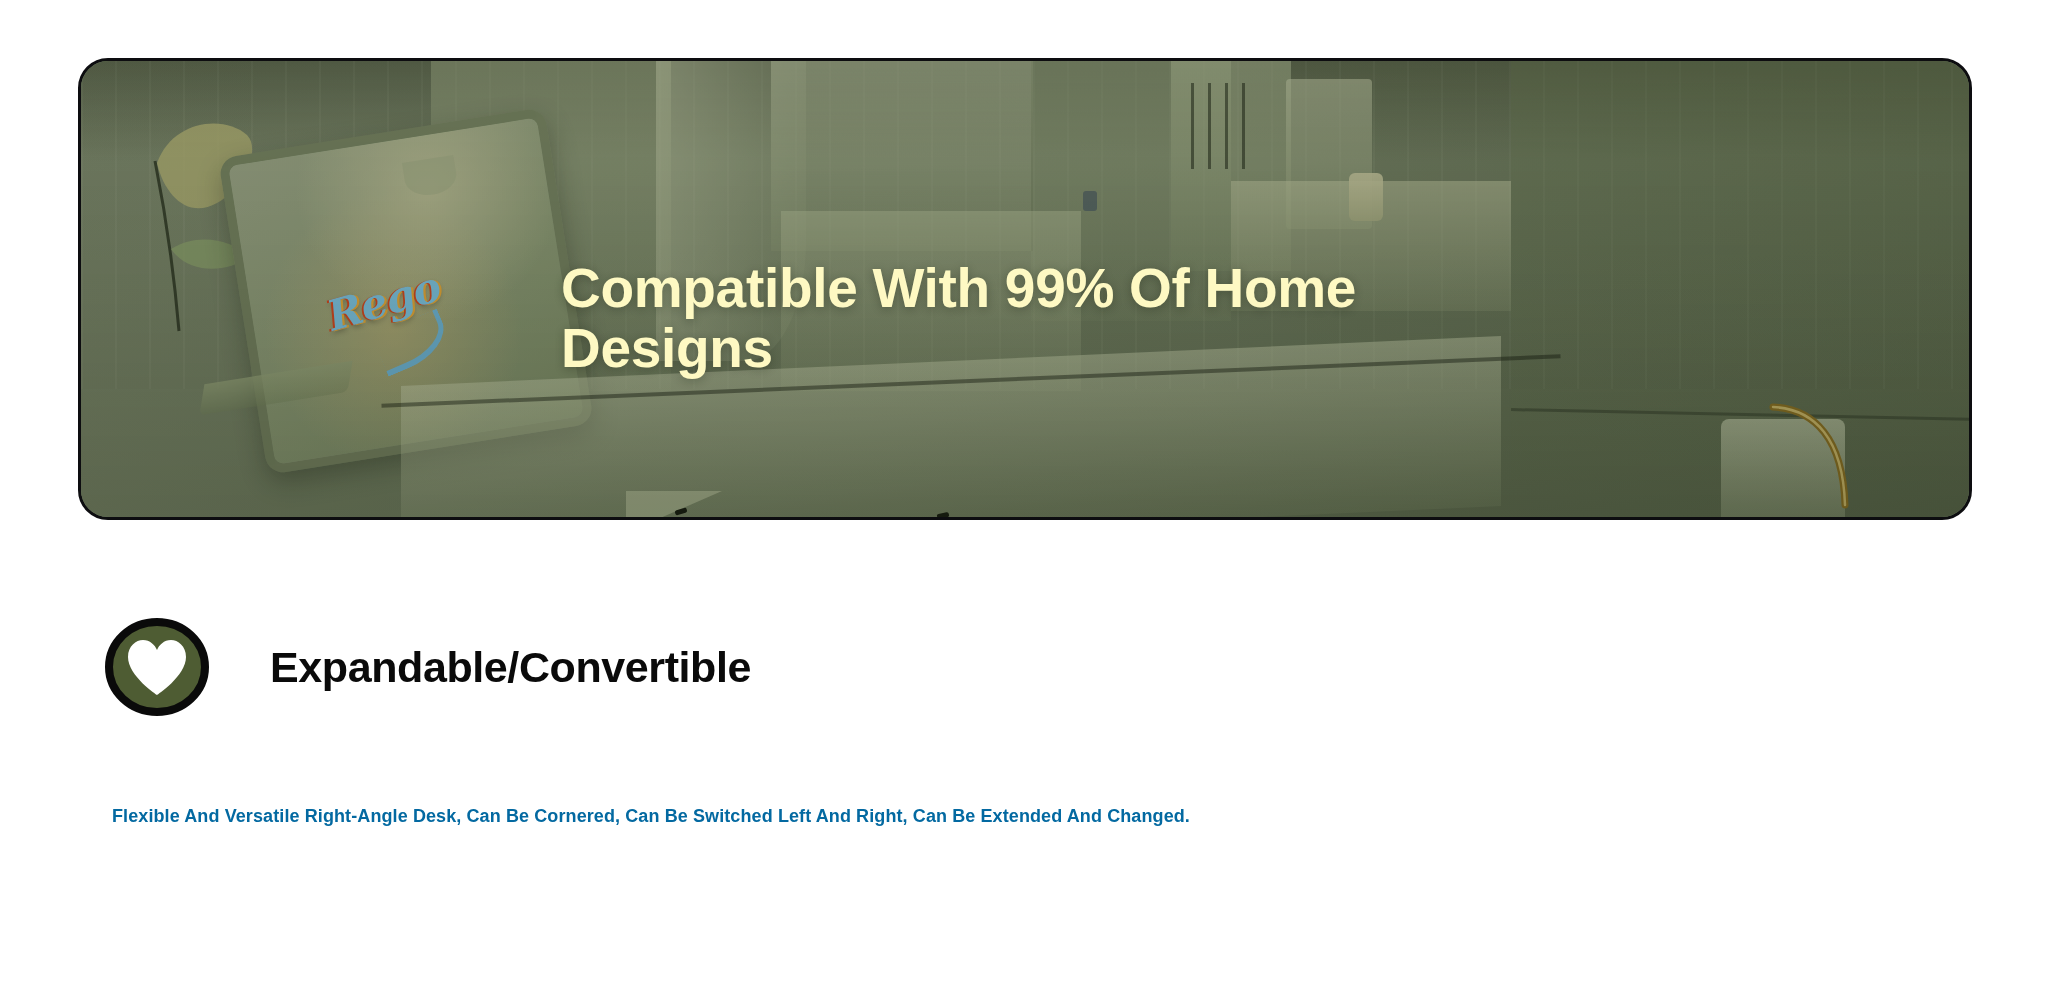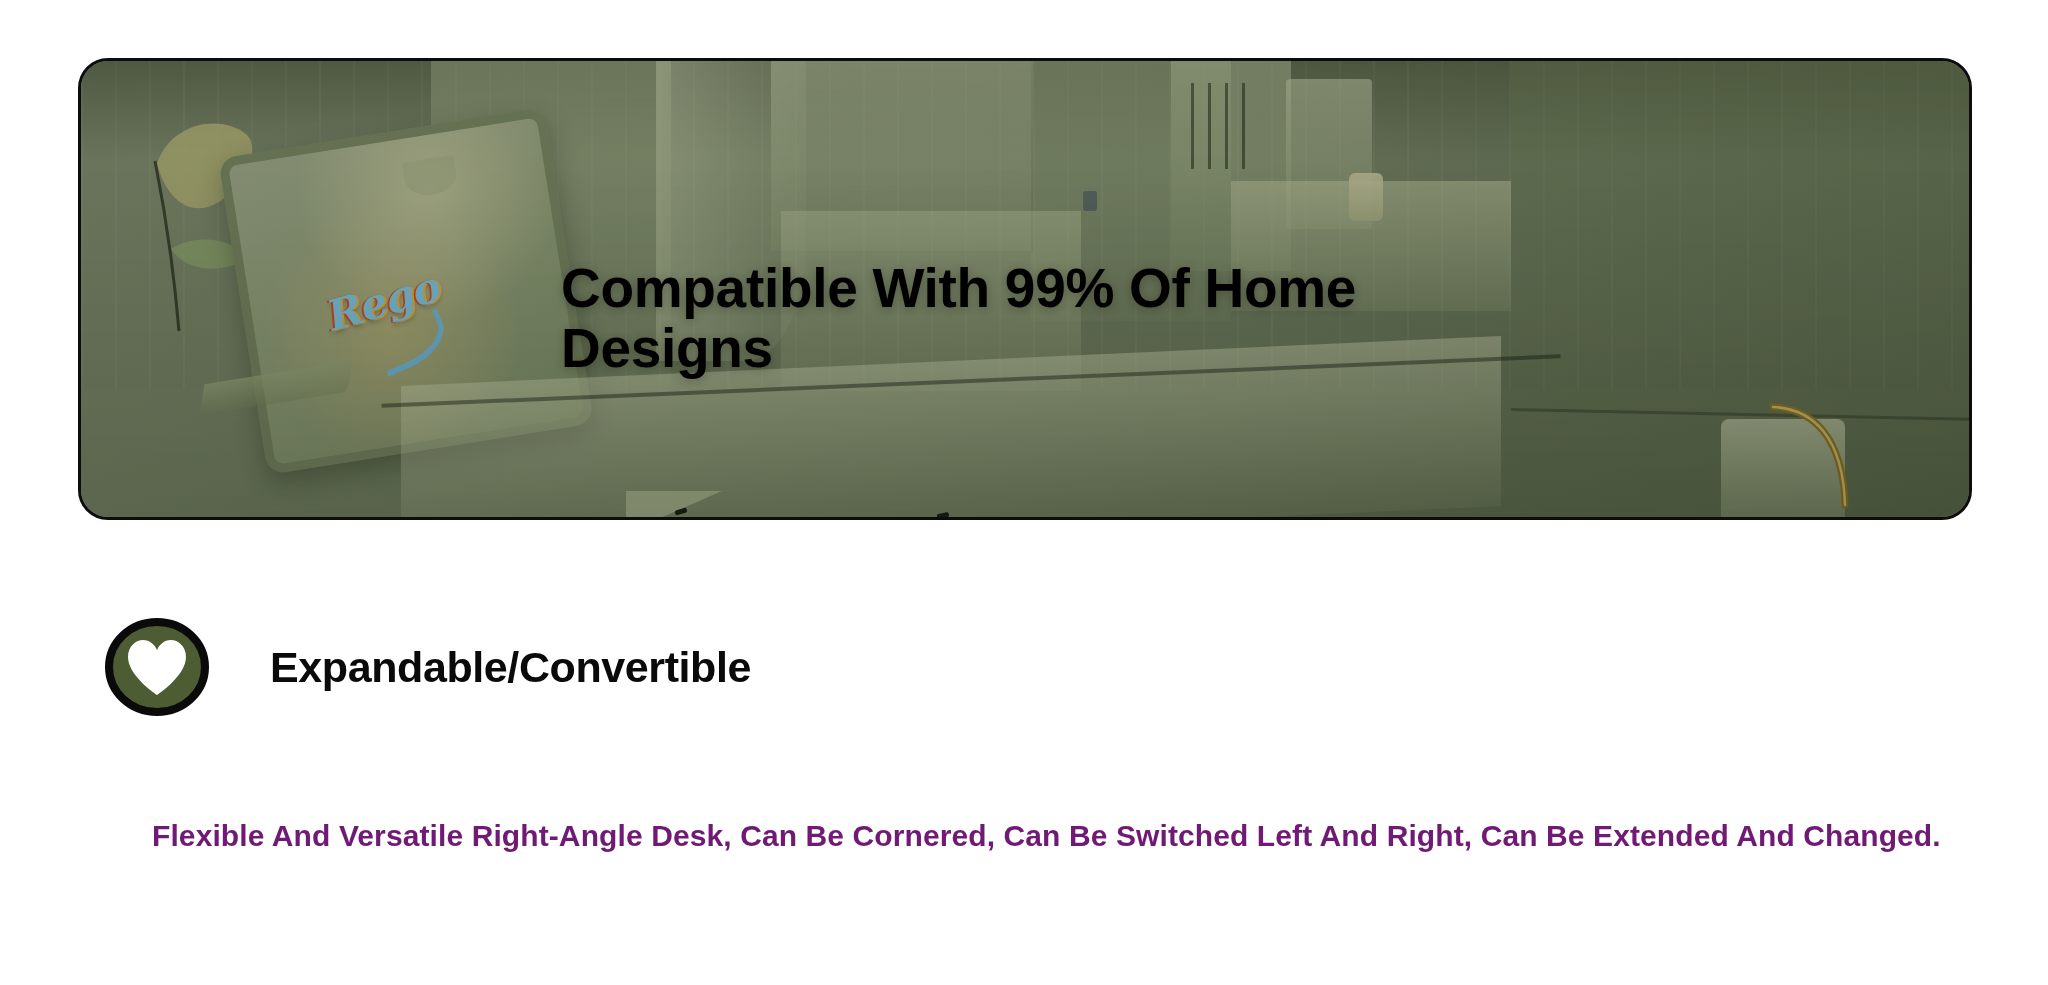--- a/index.html
+++ b/index.html
@@ -250,21 +250,21 @@
     position: absolute; inset: 0;
     background: linear-gradient(180deg, rgba(72,86,52,0.18), rgba(58,70,42,0.30));
     mix-blend-mode: multiply;
   }
 
   .hero-headline {
     position: absolute;
     left: 480px;
     top: 160px;
     width: 900px;
-    color: #000000;
+    color: #fef9c3;
     font-size: 55px;
     line-height: 1.10;
     font-weight: 700;
     letter-spacing: -0.3px;
     text-shadow: 0 2px 10px rgba(20,26,12,0.30);
   }
 
   
   .feature-row {
     position: absolute;
@@ -295,28 +295,27 @@
   }
 
   
   .body-copy {
     position: absolute;
     left: 112px;
     top: 786px;
     width: 1800px;
   }
   .body-line {
-    font-size: 30px;
+    font-size: 18px;
     font-weight: 700;
-    color: #701a75;
+    color: #0369a1;
     letter-spacing: 0.1px;
     line-height: 1.35;
     white-space: nowrap;
     font-stretch: condensed;
-    margin-left: 40px;
   }
   .body-line + .body-line { margin-top: 44px; }
 </style>
 </head>
 <body>
 
 <div class="page">
 
   <div class="hero">
 

